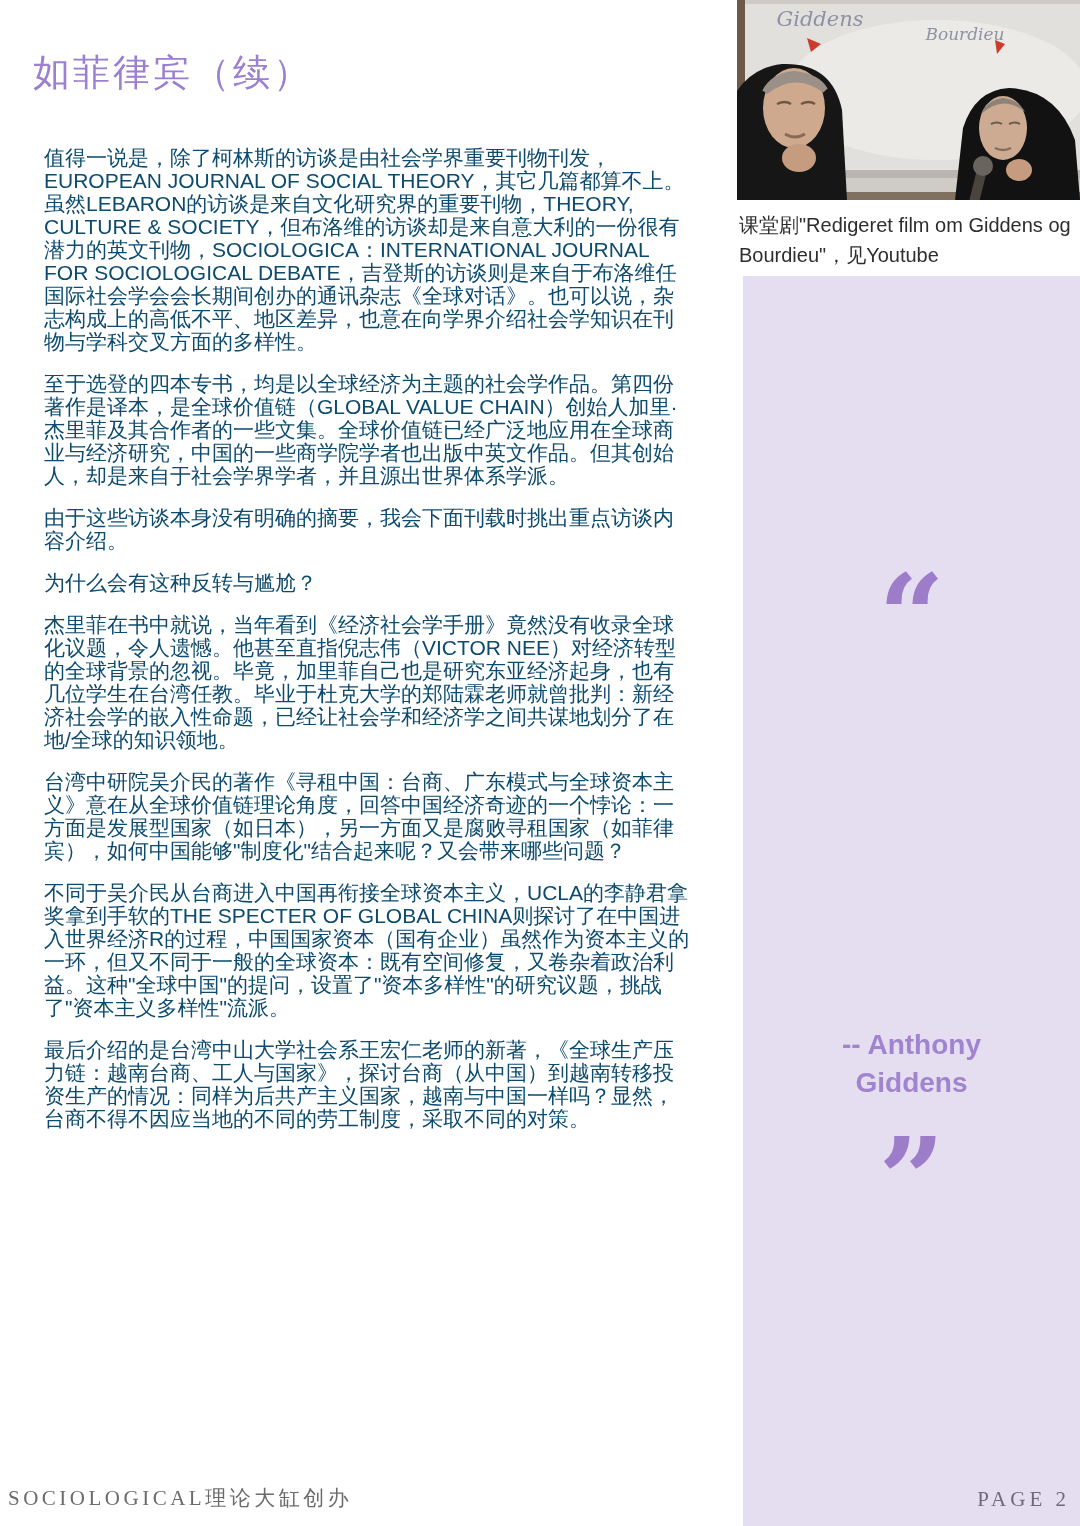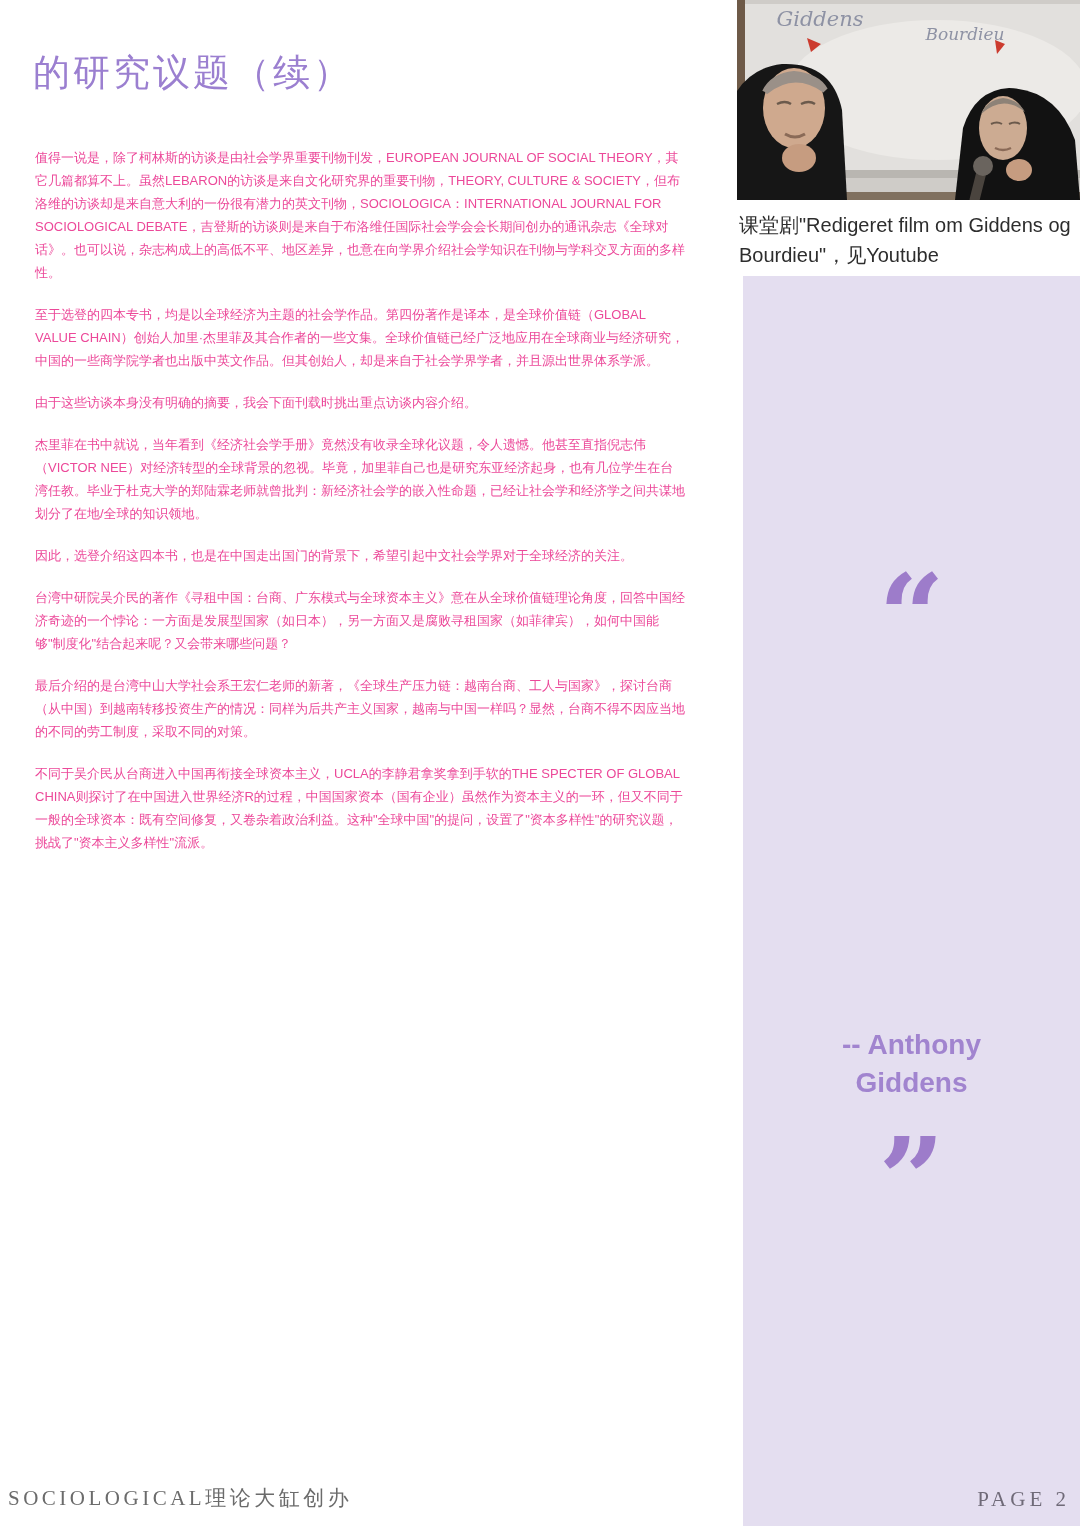--- a/index.html
+++ b/index.html
@@ -11,23 +11,23 @@
     overflow:hidden;
     font-family:"Liberation Sans", sans-serif;
   }
   .title {
     position:absolute; left:33px; top:48px;
     font-size:37px; font-weight:400;
     letter-spacing:3px;
     color:#9b7fd0;
   }
   .body-col {
-    position:absolute; left:35px; top:146px; width:650px;
-    color:#ec4899;
-    font-size:13px; line-height:23px;
+    position:absolute; left:44px; top:146px; width:650px;
+    color:#0c4a6e;
+    font-size:21px; line-height:23px;
   }
   .body-col p { margin:0 0 19px 0; }
   .photo {
     position:absolute; left:737px; top:0; width:355px; height:200px;
     overflow:hidden;
   }
   .photo svg { display:block; }
   .caption {
     position:absolute; left:739px; top:210px; width:332px;
     font-size:20px; line-height:30px;
@@ -76,31 +76,31 @@
     font-family:"DejaVu Serif", serif;
     font-style:italic;
     fill:#8e92a4;
   }
 </style>
 </head>
 <body>
 
 <div class="page">
 
-  <h1 class="title">的研究议题（续）</h1>
+  <h1 class="title">如菲律宾（续）</h1>
 
   <div class="body-col">
     <p>值得一说是，除了柯林斯的访谈是由社会学界重要刊物刊发，EUROPEAN JOURNAL OF SOCIAL THEORY，其它几篇都算不上。虽然LEBARON的访谈是来自文化研究界的重要刊物，THEORY, CULTURE &amp; SOCIETY，但布洛维的访谈却是来自意大利的一份很有潜力的英文刊物，SOCIOLOGICA：INTERNATIONAL JOURNAL FOR SOCIOLOGICAL DEBATE，吉登斯的访谈则是来自于布洛维任国际社会学会会长期间创办的通讯杂志《全球对话》。也可以说，杂志构成上的高低不平、地区差异，也意在向学界介绍社会学知识在刊物与学科交叉方面的多样性。</p>
     <p>至于选登的四本专书，均是以全球经济为主题的社会学作品。第四份著作是译本，是全球价值链（GLOBAL VALUE CHAIN）创始人加里·杰里菲及其合作者的一些文集。全球价值链已经广泛地应用在全球商业与经济研究，中国的一些商学院学者也出版中英文作品。但其创始人，却是来自于社会学界学者，并且源出世界体系学派。</p>
     <p>由于这些访谈本身没有明确的摘要，我会下面刊载时挑出重点访谈内容介绍。</p>
+    <p>为什么会有这种反转与尴尬？</p>
     <p>杰里菲在书中就说，当年看到《经济社会学手册》竟然没有收录全球化议题，令人遗憾。他甚至直指倪志伟（VICTOR NEE）对经济转型的全球背景的忽视。毕竟，加里菲自己也是研究东亚经济起身，也有几位学生在台湾任教。毕业于杜克大学的郑陆霖老师就曾批判：新经济社会学的嵌入性命题，已经让社会学和经济学之间共谋地划分了在地/全球的知识领地。</p>
-    <p>因此，选登介绍这四本书，也是在中国走出国门的背景下，希望引起中文社会学界对于全球经济的关注。</p>
     <p>台湾中研院吴介民的著作《寻租中国：台商、广东模式与全球资本主义》意在从全球价值链理论角度，回答中国经济奇迹的一个悖论：一方面是发展型国家（如日本），另一方面又是腐败寻租国家（如菲律宾），如何中国能够"制度化"结合起来呢？又会带来哪些问题？</p>
+    <p>不同于吴介民从台商进入中国再衔接全球资本主义，UCLA的李静君拿奖拿到手软的THE SPECTER OF GLOBAL CHINA则探讨了在中国进入世界经济R的过程，中国国家资本（国有企业）虽然作为资本主义的一环，但又不同于一般的全球资本：既有空间修复，又卷杂着政治利益。这种"全球中国"的提问，设置了"资本多样性"的研究议题，挑战了"资本主义多样性"流派。</p>
     <p>最后介绍的是台湾中山大学社会系王宏仁老师的新著，《全球生产压力链：越南台商、工人与国家》，探讨台商（从中国）到越南转移投资生产的情况：同样为后共产主义国家，越南与中国一样吗？显然，台商不得不因应当地的不同的劳工制度，采取不同的对策。</p>
-    <p>不同于吴介民从台商进入中国再衔接全球资本主义，UCLA的李静君拿奖拿到手软的THE SPECTER OF GLOBAL CHINA则探讨了在中国进入世界经济R的过程，中国国家资本（国有企业）虽然作为资本主义的一环，但又不同于一般的全球资本：既有空间修复，又卷杂着政治利益。这种"全球中国"的提问，设置了"资本多样性"的研究议题，挑战了"资本主义多样性"流派。</p>
   </div>
 
   <div class="photo">
     <svg width="343" height="200" viewBox="0 0 343 200">
 
       <rect x="0" y="0" width="343" height="200" fill="#cfccc8"></rect>
       <rect x="8" y="4" width="335" height="168" fill="#e2e0dd"></rect>
       <ellipse cx="200" cy="90" rx="150" ry="70" fill="#eceae7"></ellipse>
 
       <rect x="0" y="0" width="8" height="200" fill="#6e5a48"></rect>

